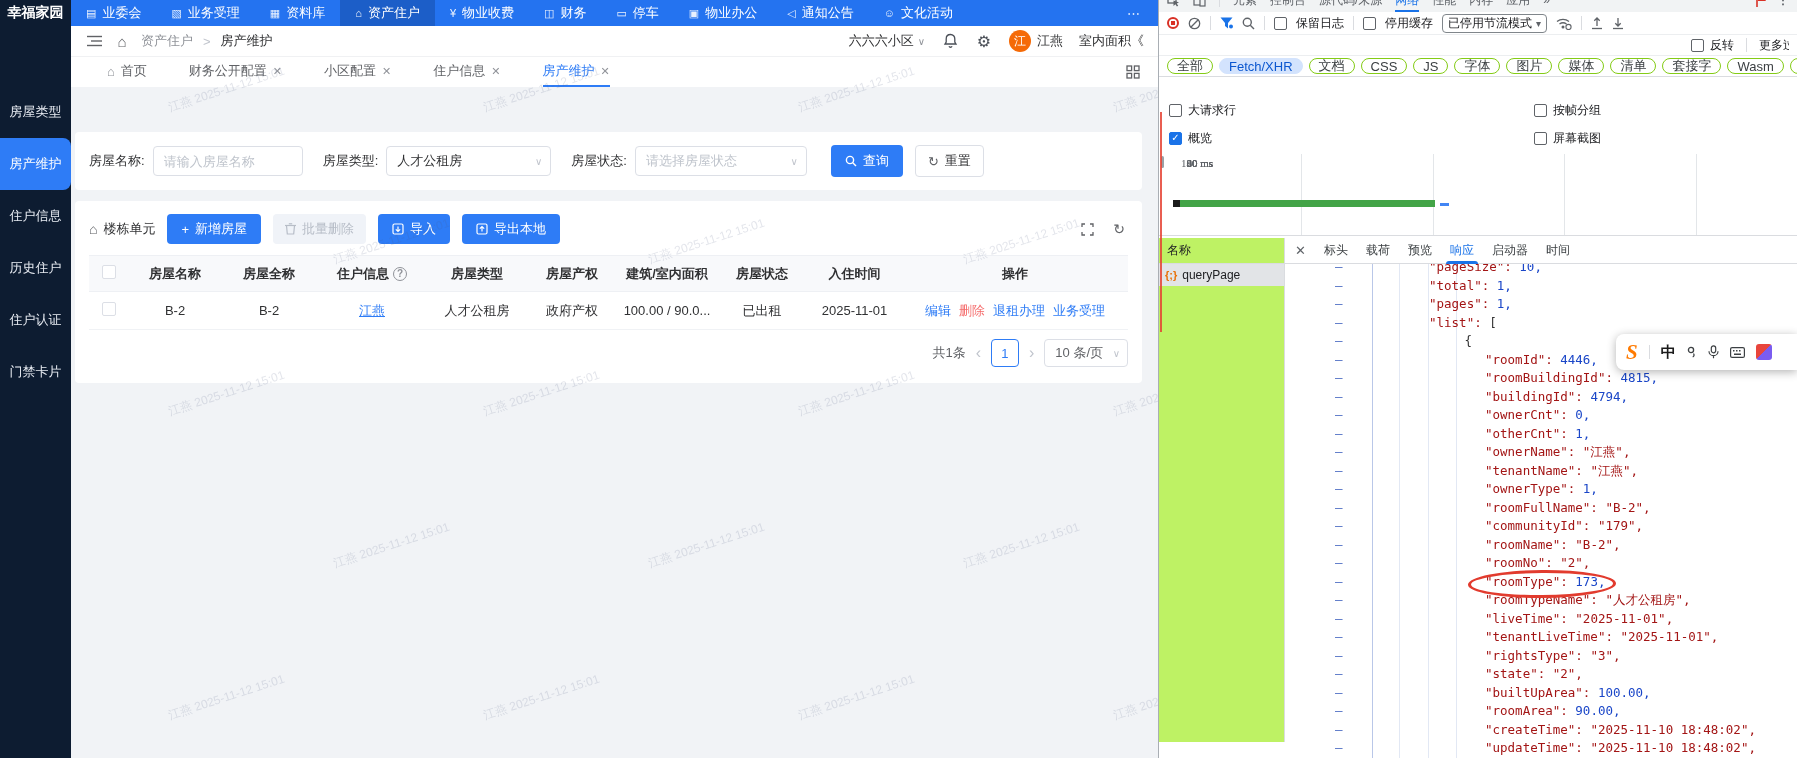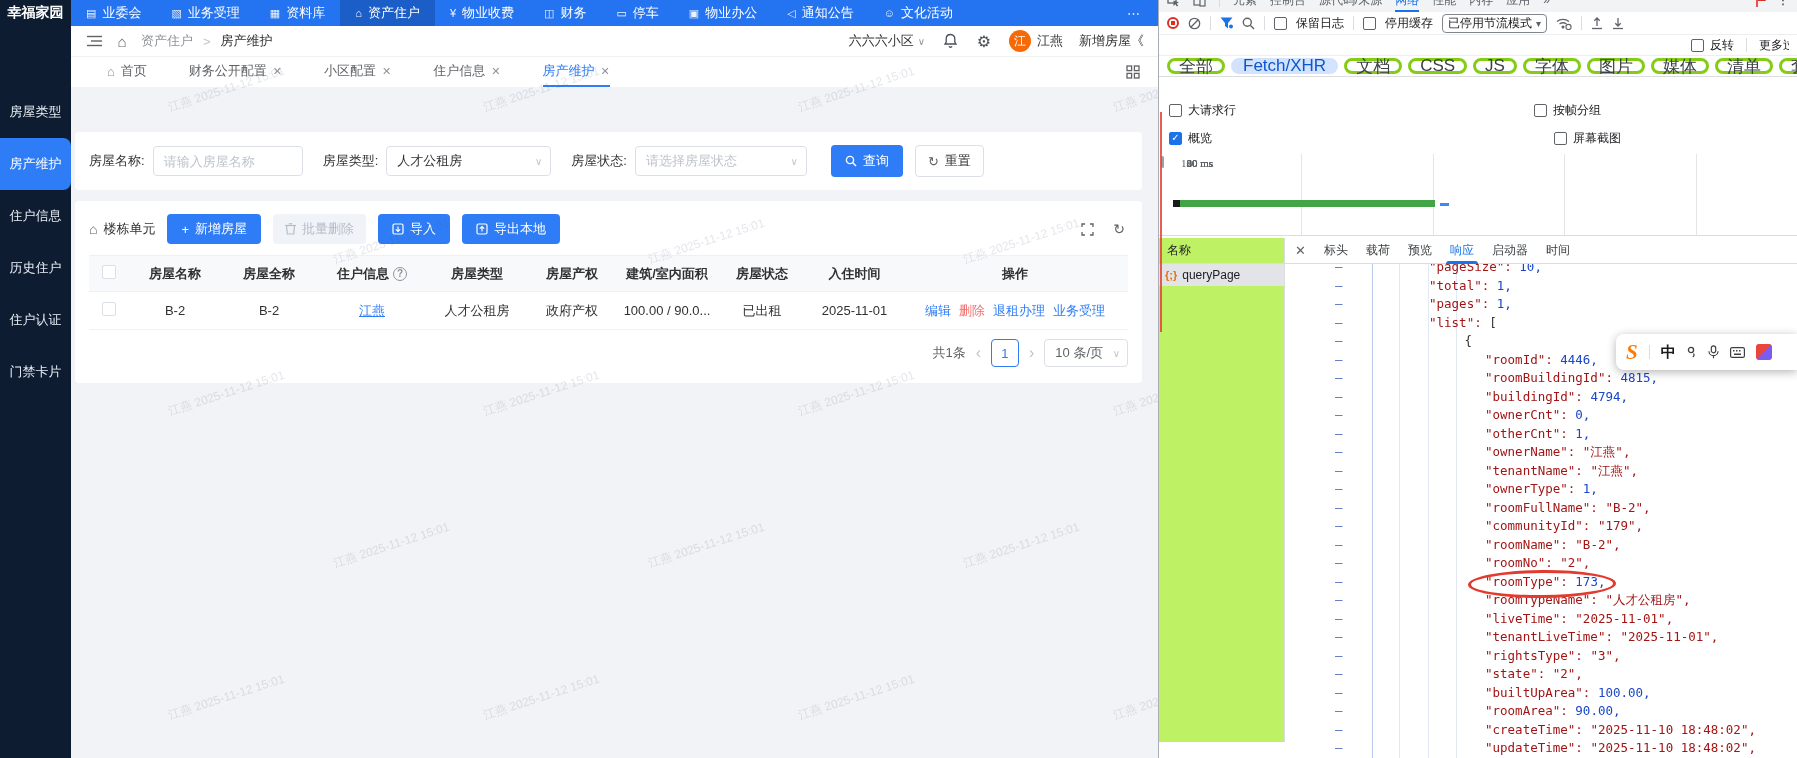--- a/index.html
+++ b/index.html
@@ -128,22 +128,22 @@
   .throttle .caret-down { color:#5f6368; }
 
   .dt-filterrow { position:absolute; left:0; top:35px; width:100%; height:21px; background:#fff;
     display:flex; align-items:center; gap:12px; padding:0 8px; border-bottom:1px solid #eceef0; }
   .filter-pill { width:486px; height:17px; background:#f1f3f4; border-radius:9px; display:flex;
     align-items:center; gap:6px; padding:0 9px; color:#80868b; cursor:text; }
   .more-clip { width:30px; overflow:hidden; white-space:nowrap; color:#202124; cursor:pointer; }
 
   .dt-chips { position:absolute; left:0; top:56px; width:100%; height:21px; background:#fff;
     display:flex; align-items:center; gap:6px; padding:0 8px; border-bottom:1px solid #dadce0; }
-  .chip { height:16px; border:3px solid #84cc16; border-radius:9px; padding:0 9px; display:flex;
-    align-items:center; color:#3c4043; font-size:17px; cursor:pointer; white-space:nowrap; }
+  .chip { height:16px; border:1px solid #84cc16; border-radius:9px; padding:0 9px; display:flex;
+    align-items:center; color:#3c4043; font-size:13px; cursor:pointer; white-space:nowrap; }
   .chip.active { background:#d3e3fd; border-color:#d3e3fd; color:#0b57d0; }
 
   .dt-optrow { position:absolute; width:100%; height:20px; display:flex; align-items:center; }
   .opt-cell { position:absolute; display:flex; align-items:center; gap:6px; }
 
   .dt-timeline { position:absolute; left:0; top:154px; width:100%; height:82px; background:#fff;
     border-bottom:1px solid #dadce0; overflow:hidden;font-family:Liberation Serif, serif; }
   .tl-grid { position:absolute; top:0; bottom:0; width:1px; background:#e3e6e9; }
   .tl-label { position:absolute; top:3px; width:54px; text-align:right; color:#5f6368; font-size:11px; white-space:nowrap; }
   .tl-bar { position:absolute; left:14px; top:46px; width:262px; height:7px; background:#43a447; }
@@ -317,21 +317,21 @@
         <svg class="ic" width="15" height="16" viewBox="0 0 15 16">
             <path d="M7.5 1.5c-2.7 0-4.3 2-4.3 4.4v3.2L2 11h11l-1.2-1.9V5.9c0-2.4-1.6-4.4-4.3-4.4z" fill="none" stroke="#4a4f57" stroke-width="1.3"></path>
             <path d="M6 13.2a1.6 1.6 0 0 0 3 0" fill="none" stroke="#4a4f57" stroke-width="1.3"></path>
           </svg>
       </span>
       <span class="icon-btn" style="font-size:16px;color:#4a4f57;">⚙</span>
       <span class="userwrap">
         <span class="avatar">江</span>
         <span>江燕</span>
       </span>
-      <span class="help-doc">新增房屋《</span>
+      <span class="help-doc">室内面积《</span>
     </div>
   </div>
 
   <div class="tabbar">
 
       <div class="ptab">
         <span class="tab-home show-home">⌂</span>
         <span>首页</span>
 
       </div>
@@ -691,21 +691,21 @@
     <span class="opt-cell" style="left:375px;">
       <span class="dt-check"></span>
       <span class="dt-lab">按帧分组</span>
     </span>
   </div>
   <div class="dt-optrow" style="top:128px;">
     <span class="opt-cell" style="left:10px;">
       <span class="dt-check on"></span>
       <span class="dt-lab">概览</span>
     </span>
-    <span class="opt-cell" style="left:395px;">
+    <span class="opt-cell" style="left:375px;">
       <span class="dt-check"></span>
       <span class="dt-lab">屏幕截图</span>
     </span>
   </div>
 
   <div class="dt-timeline">
     <div class="tl-handle"></div>
     <div class="tl-grid" style="left:142px;"></div>
     <div class="tl-grid" style="left:274px;"></div>
     <div class="tl-grid" style="left:405px;"></div>

